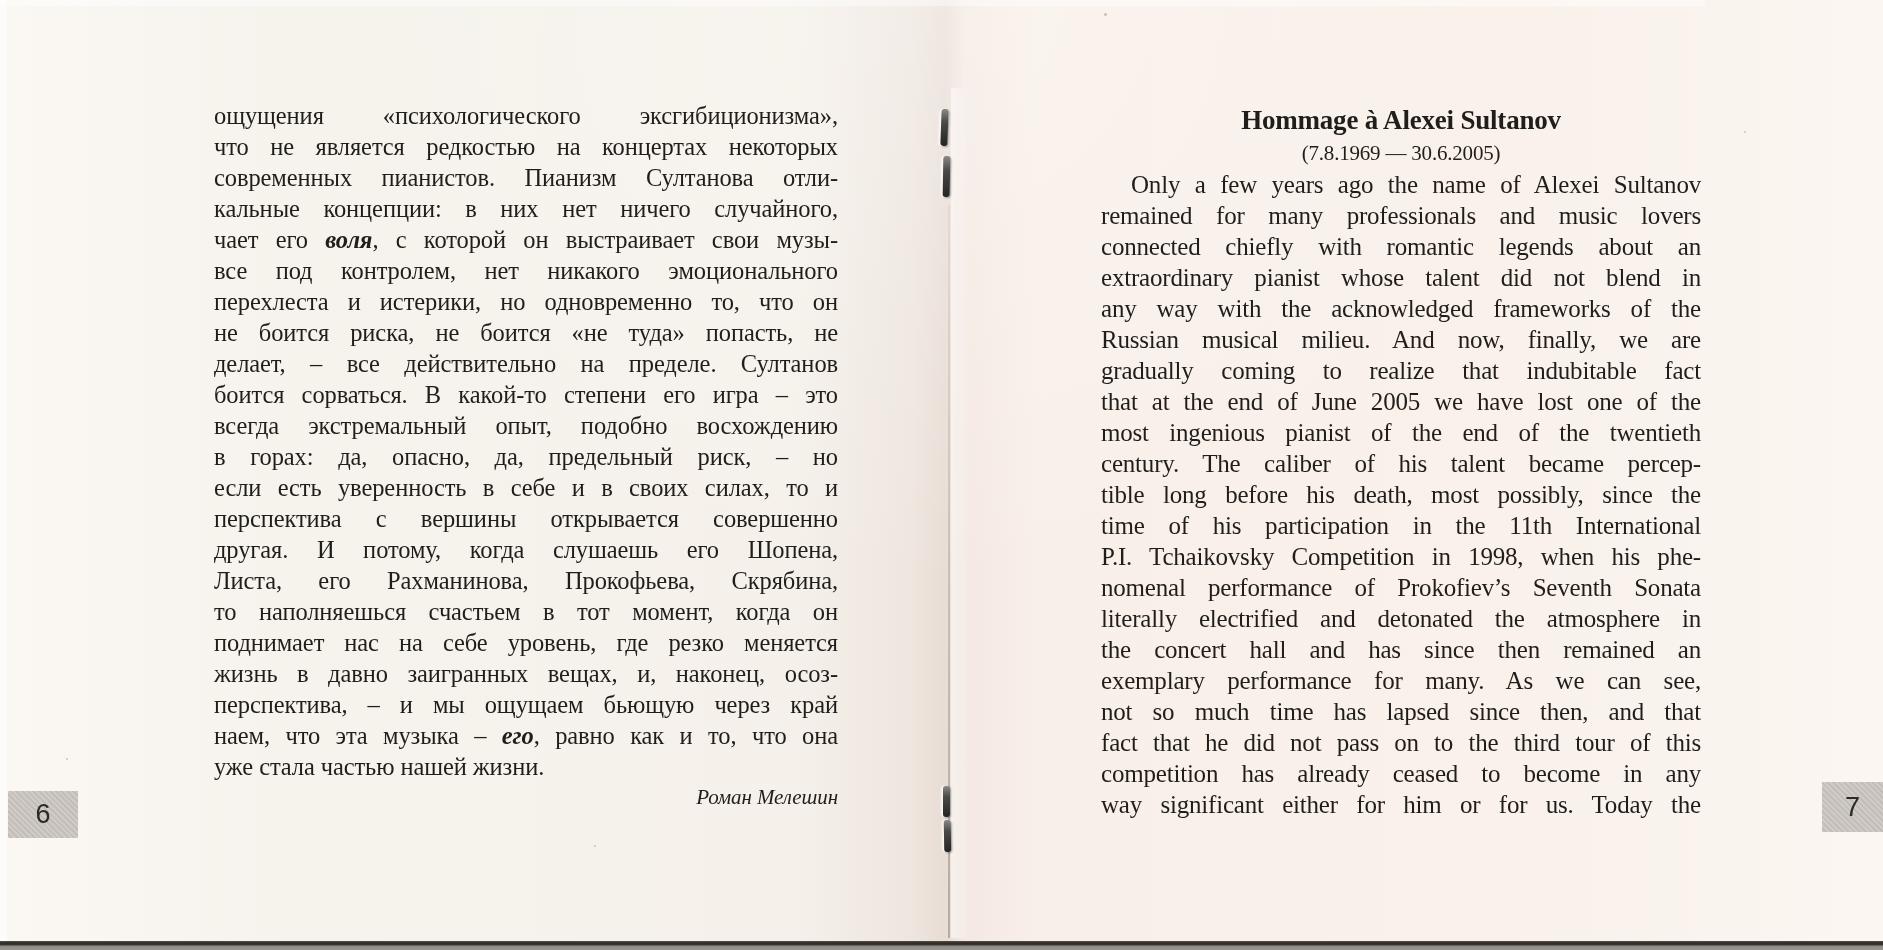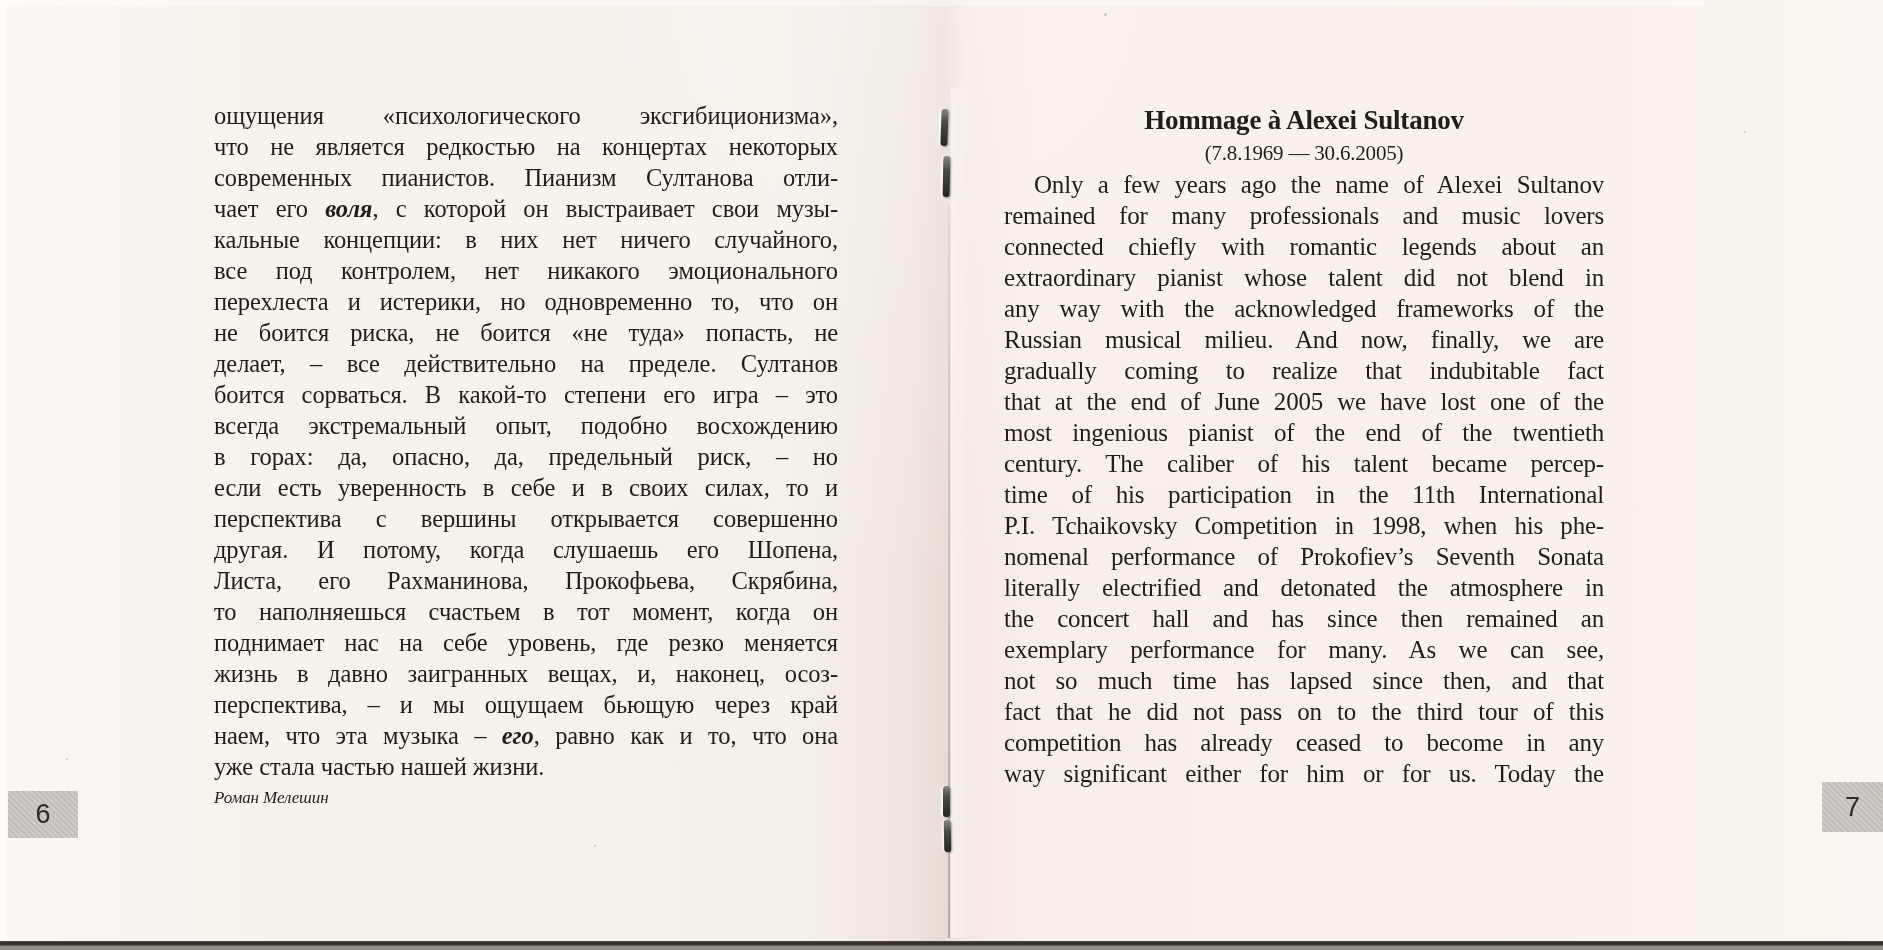--- a/index.html
+++ b/index.html
@@ -21,26 +21,26 @@
   .staple{position:absolute;width:7px;border-radius:3px;
     background:linear-gradient(180deg,#8a8a8a 0,#4a4a48 35%,#242422 100%);
     box-shadow:-2px 0 2px rgba(255,255,255,.75),1px 1px 2px rgba(0,0,0,.35);}
   .staple.a{left:941px;top:109px;height:37px;transform:rotate(2deg);}
   .staple.b{left:943px;top:156px;height:41px;transform:rotate(1deg);}
   .staple.c{left:943px;top:786px;height:31px;}
   .staple.d{left:944px;top:820px;height:32px;transform:rotate(-1deg);}
   
   .tcol{position:absolute;}
   .col-ru{left:214px;top:100px;width:624px;font-size:24.5px;line-height:31px;letter-spacing:-0.1px;}
-  .col-en{left:1004px;top:104px;width:600px;font-size:25px;line-height:31px;letter-spacing:-0.2px;}
+  .col-en{left:1101px;top:104px;width:600px;font-size:25px;line-height:31px;letter-spacing:-0.2px;}
   .tline{text-align:justify;text-align-last:justify;white-space:normal;}
   .tline.nostretch{text-align-last:left;}
   .tline.indent{text-indent:30px;}
   .em{font-weight:bold;font-style:italic;}
-  .author{margin-top:0;line-height:31px;text-align:left;font-style:italic;font-size:17px;}
+  .author{margin-top:0;line-height:31px;text-align:right;font-style:italic;font-size:21px;}
   .essay-title{margin:0;font-size:27px;font-weight:bold;text-align:center;line-height:33px;letter-spacing:-0.2px;}
   .life-dates{font-size:21px;text-align:center;line-height:32px;}
   
   .pagetab{position:absolute;background-color:#cbc5c0;color:#2b2a28;
     background-image:repeating-linear-gradient(45deg,rgba(255,255,255,.10) 0 2px,rgba(0,0,0,.04) 2px 4px);
     font-family:"Liberation Sans","DejaVu Sans",sans-serif;font-size:27px;
     display:flex;align-items:center;justify-content:center;}
   .pagetab.l{left:8px;top:791px;width:70px;height:47px;}
   .pagetab.r{left:1822px;top:782px;width:61px;height:50px;}
   .speck{position:absolute;width:3px;height:3px;border-radius:50%;background:rgba(112,100,90,.35);}
@@ -62,22 +62,22 @@
   <div class="staple a"></div>
   <div class="staple b"></div>
   <div class="staple c"></div>
   <div class="staple d"></div>
 
   <div class="tcol col-ru">
     <div>
         <div class="tline"><span>ощущения «психологического эксгибиционизма»,</span></div>
         <div class="tline"><span>что не является редкостью на концертах некоторых</span></div>
         <div class="tline"><span>современных пианистов. Пианизм Султанова отли-</span></div>
+        <div class="tline"><span>кальные концепции: в них нет ничего случайного,</span></div>
         <div class="tline"><span>чает его </span><span class="em">воля</span><span>, с которой он выстраивает свои музы-</span></div>
-        <div class="tline"><span>кальные концепции: в них нет ничего случайного,</span></div>
         <div class="tline"><span>все под контролем, нет никакого эмоционального</span></div>
         <div class="tline"><span>перехлеста и истерики, но одновременно то, что он</span></div>
         <div class="tline"><span>не боится риска, не боится «не туда» попасть, не</span></div>
         <div class="tline"><span>делает, – все действительно на пределе. Султанов</span></div>
         <div class="tline"><span>боится сорваться. В какой-то степени его игра – это</span></div>
         <div class="tline"><span>всегда экстремальный опыт, подобно восхождению</span></div>
         <div class="tline"><span>в горах: да, опасно, да, предельный риск, – но</span></div>
         <div class="tline"><span>если есть уверенность в себе и в своих силах, то и</span></div>
         <div class="tline"><span>перспектива с вершины открывается совершенно</span></div>
         <div class="tline"><span>другая. И потому, когда слушаешь его Шопена,</span></div>
@@ -99,20 +99,21 @@
         <div class="tline indent"><span>Only a few years ago the name of Alexei Sultanov</span></div>
         <div class="tline"><span>remained for many professionals and music lovers</span></div>
         <div class="tline"><span>connected chiefly with romantic legends about an</span></div>
         <div class="tline"><span>extraordinary pianist whose talent did not blend in</span></div>
         <div class="tline"><span>any way with the acknowledged frameworks of the</span></div>
         <div class="tline"><span>Russian musical milieu. And now, finally, we are</span></div>
         <div class="tline"><span>gradually coming to realize that indubitable fact</span></div>
         <div class="tline"><span>that at the end of June 2005 we have lost one of the</span></div>
         <div class="tline"><span>most ingenious pianist of the end of the twentieth</span></div>
         <div class="tline"><span>century. The caliber of his talent became percep-</span></div>
+        <div class="tline"><span>tible long before his death, most possibly, since the</span></div>
         <div class="tline"><span>time of his participation in the 11th International</span></div>
         <div class="tline"><span>P.I. Tchaikovsky Competition in 1998, when his phe-</span></div>
         <div class="tline"><span>nomenal performance of Prokofiev’s Seventh Sonata</span></div>
         <div class="tline"><span>literally electrified and detonated the atmosphere in</span></div>
         <div class="tline"><span>the concert hall and has since then remained an</span></div>
         <div class="tline"><span>exemplary performance for many. As we can see,</span></div>
         <div class="tline"><span>not so much time has lapsed since then, and that</span></div>
         <div class="tline"><span>fact that he did not pass on to the third tour of this</span></div>
         <div class="tline"><span>competition has already ceased to become in any</span></div>
         <div class="tline"><span>way significant either for him or for us. Today the</span></div>

